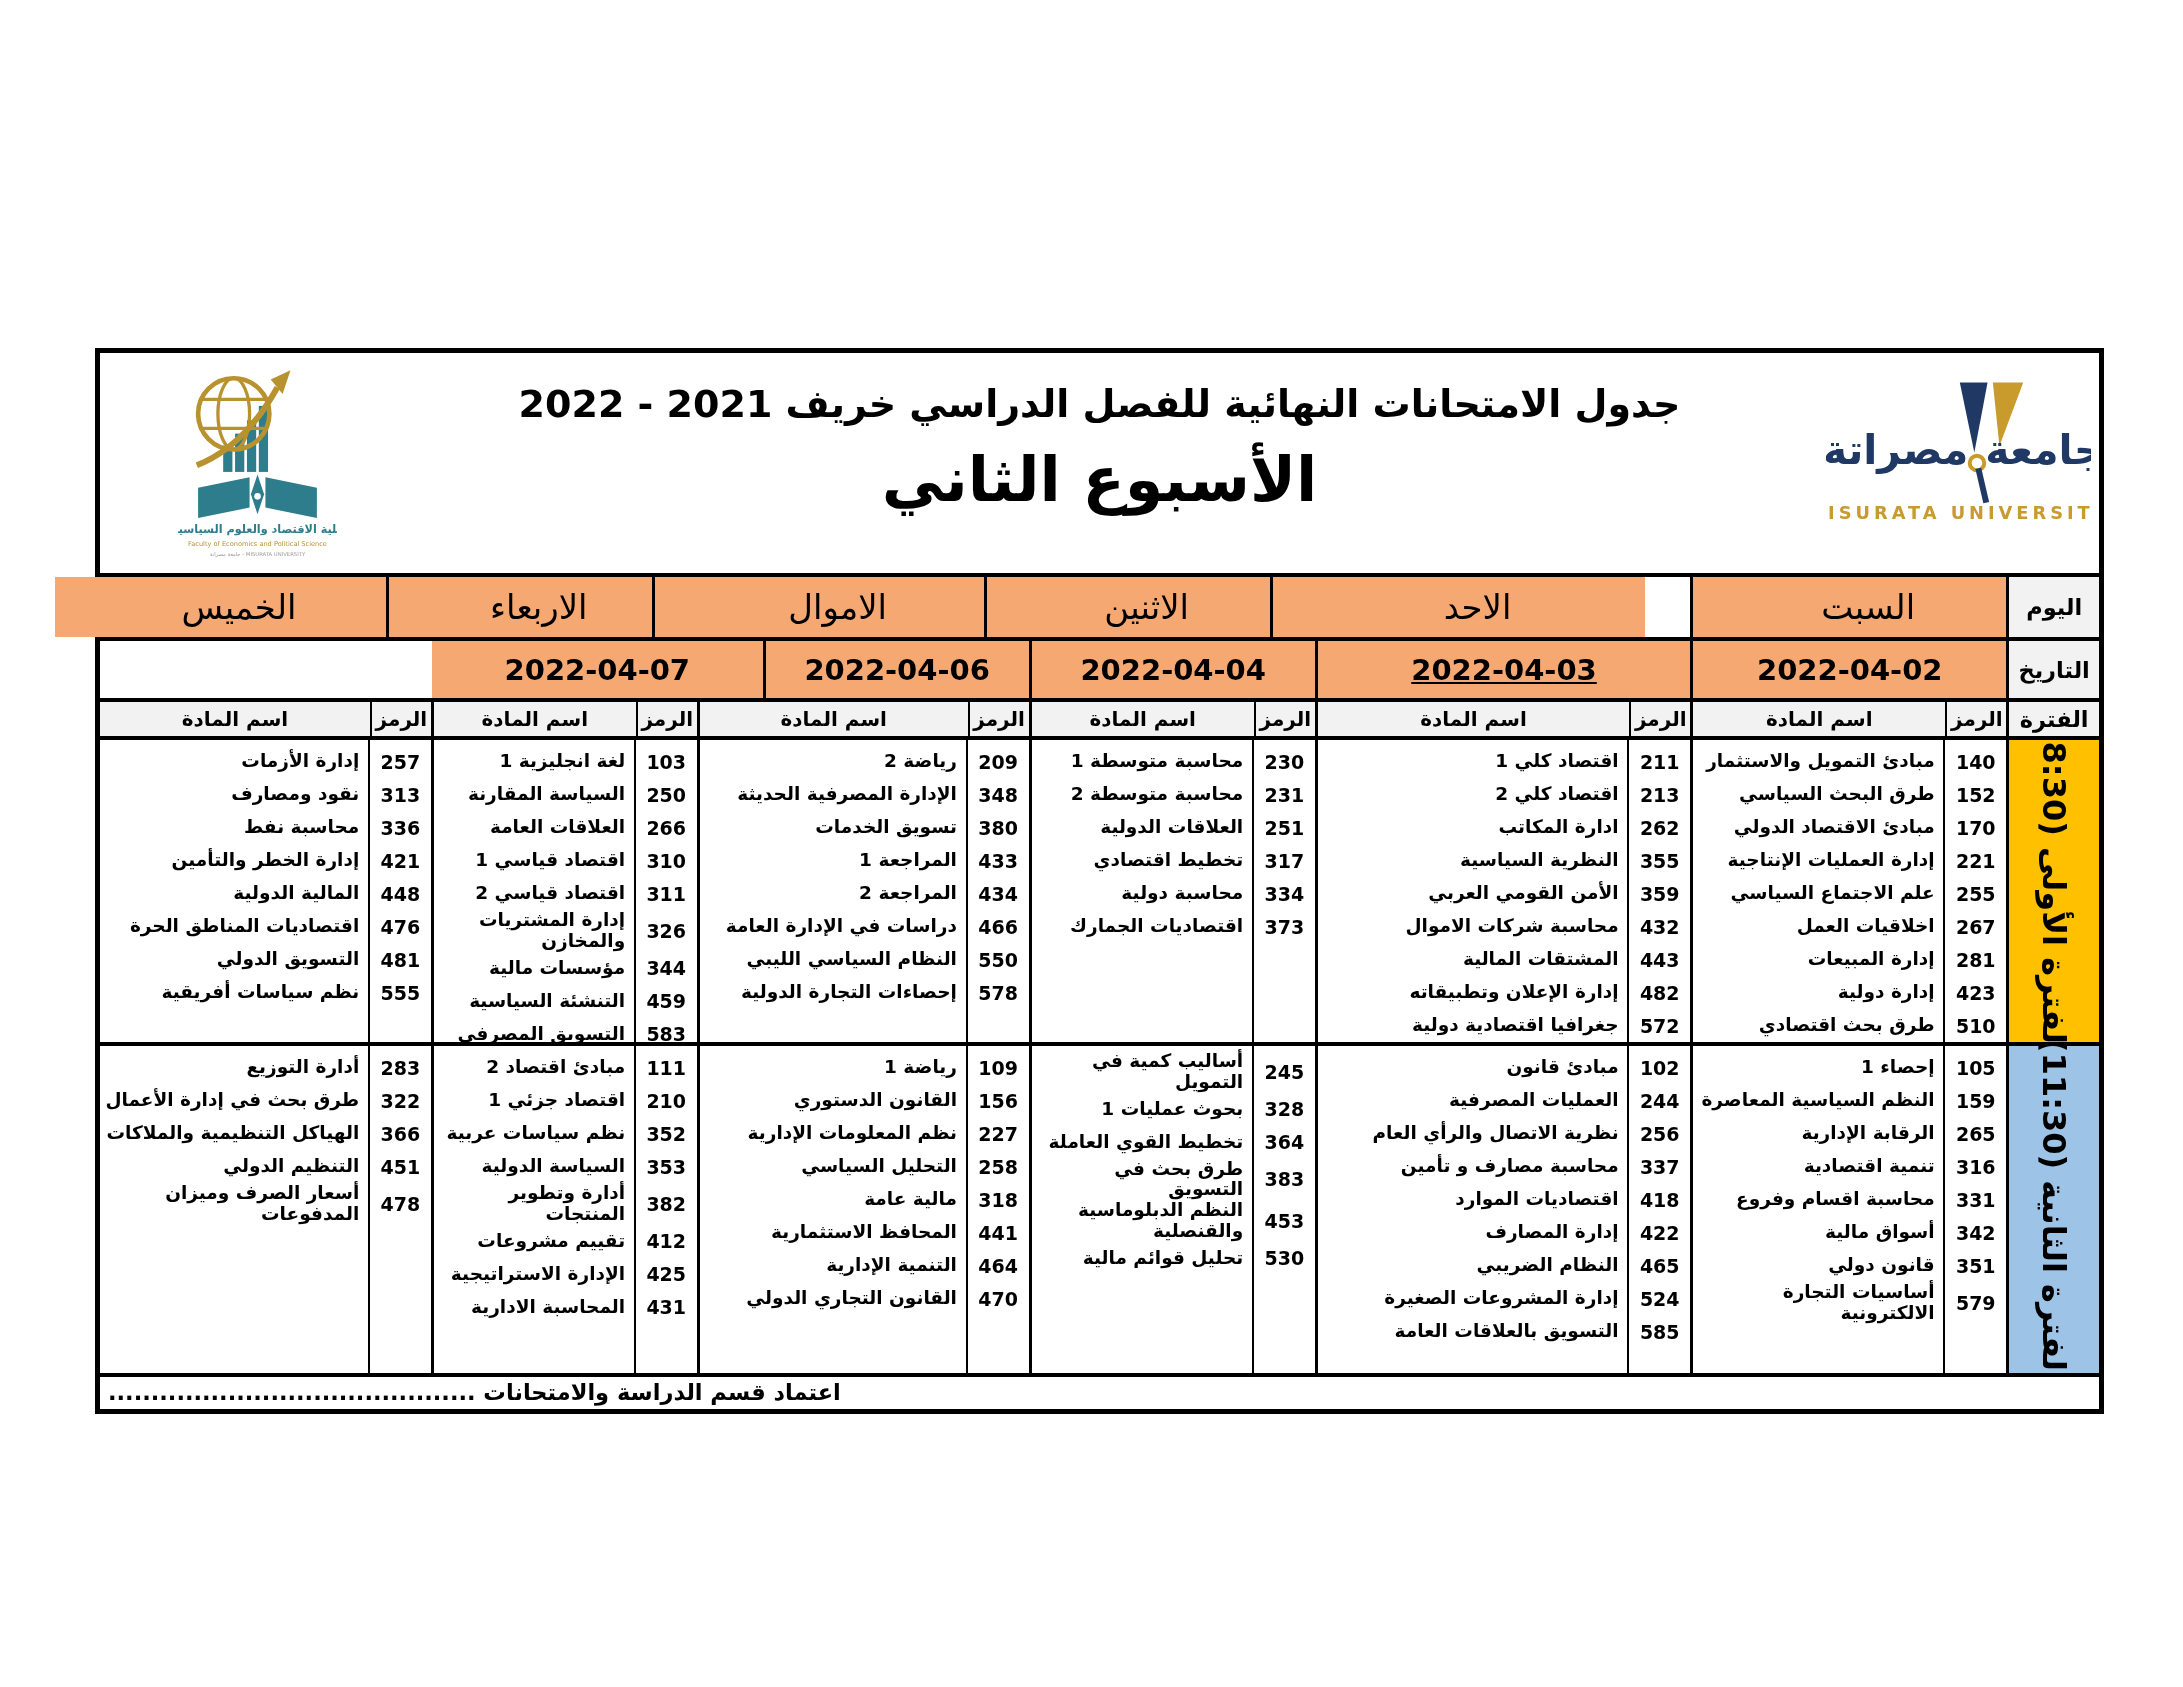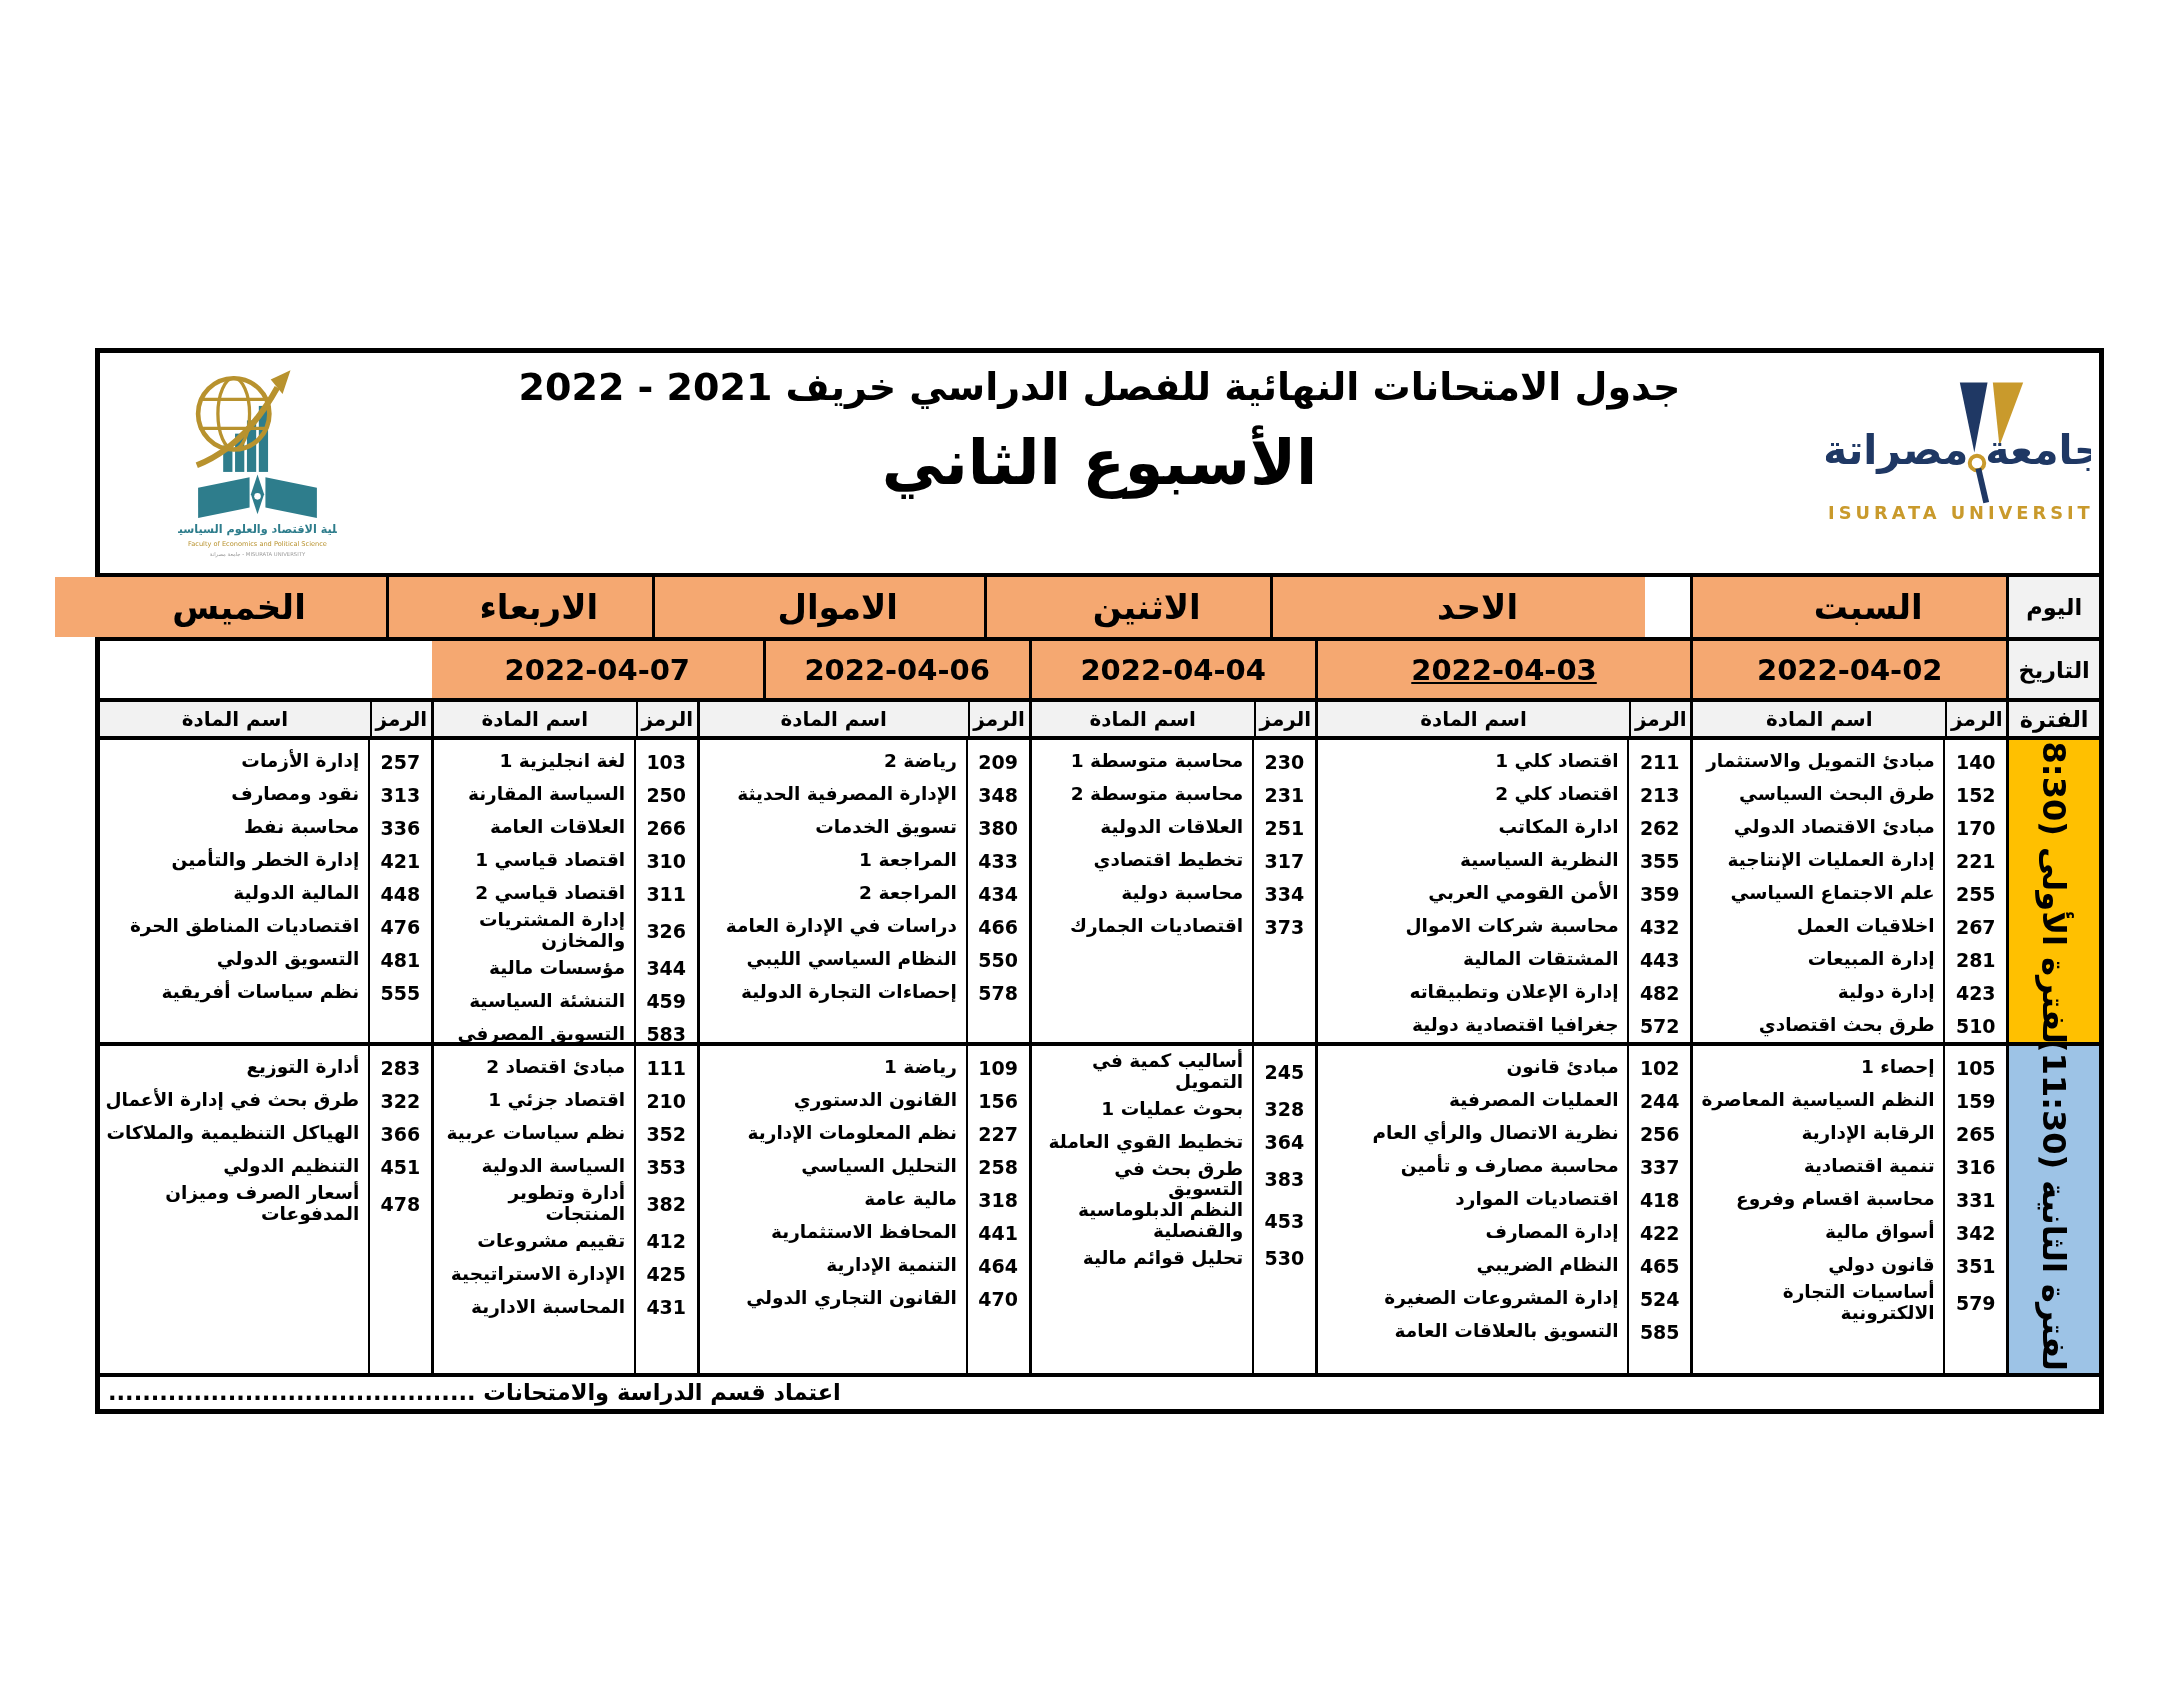--- a/index.html
+++ b/index.html
@@ -19,39 +19,39 @@
   .row-subhead { height:38px; }
   .row-p1 { height:306px; }
   .row-p2 { height:331px; }
   .row-footer { flex:1 1 auto; display:block; }
 
   .cell { box-sizing:border-box; border-left:3.3px solid #000; display:flex; align-items:center; justify-content:center; overflow:hidden; }
   .cell:last-child { border-left:none; }
 
   .label-cell { flex:0 0 4.64%; background:#F2F2F2; font-weight:bold; font-size:22.5px; }
 
-  .day-head { font-weight:bold; font-size:34px;padding-left:37px; }
+  .day-head { font-weight:normal; font-size:34px;padding-left:37px; }
   .date-cell { font-weight:bold; font-size:29px; direction:ltr; }
 
   .day-sub { padding:0; }
   .day-sub .sub-inner { display:flex; direction:rtl; width:100%; height:100%; }
   .day-sub .code-h { flex:0 0 61px; border-left:2px solid #000; display:flex; align-items:center; justify-content:center; font-weight:bold; font-size:20px; box-sizing:border-box; }
   .day-sub .name-h { flex:1; display:flex; align-items:center; justify-content:center; font-weight:bold; font-size:20px; }
 
   .daycell { position:relative; display:block; padding:5.3px 0 0 0; background:#fff; align-items:flex-start; }
   .daycell::after { content:""; position:absolute; top:0; bottom:0; right:61px; width:2px; background:#000; }
   .course { display:flex; direction:rtl; align-items:center; min-height:33px; }
   .course .code { flex:0 0 61px; text-align:center; font-weight:bold; font-size:19px; }
   .course .cname { flex:1; padding:0 10.6px 0 5.3px; text-align:right; font-weight:bold; font-size:18.5px; line-height:1.12; }
 
   .period-cell { position:relative; flex:0 0 4.64%; }
   .vtext { position:absolute; top:50%; left:50%; transform:translate(-50%,-50%) rotate(90deg); white-space:nowrap; font-weight:bold; font-size:32px; direction:rtl; }
 
   .titles { position:absolute; left:0; right:0; top:0; text-align:center; }
-  .main-title { font-size:38px; font-weight:bold; margin-top:12px; }
+  .main-title { font-size:38px; font-weight:bold; margin-top:29px; }
   .sub-title { font-size:62px; font-weight:bold; margin-top:17px; }
 
   .logo-left { position:absolute; left:78px; top:12px; width:159px; height:198px; }
   .logo-right { position:absolute; right:8px; top:10.6px; width:265px; height:175px; }
 
   .footer-text { direction:rtl; text-align:left; font-weight:bold; font-size:22.5px; padding:2px 8px; white-space:nowrap; }
 </style>
 </head>
 <body>
 

